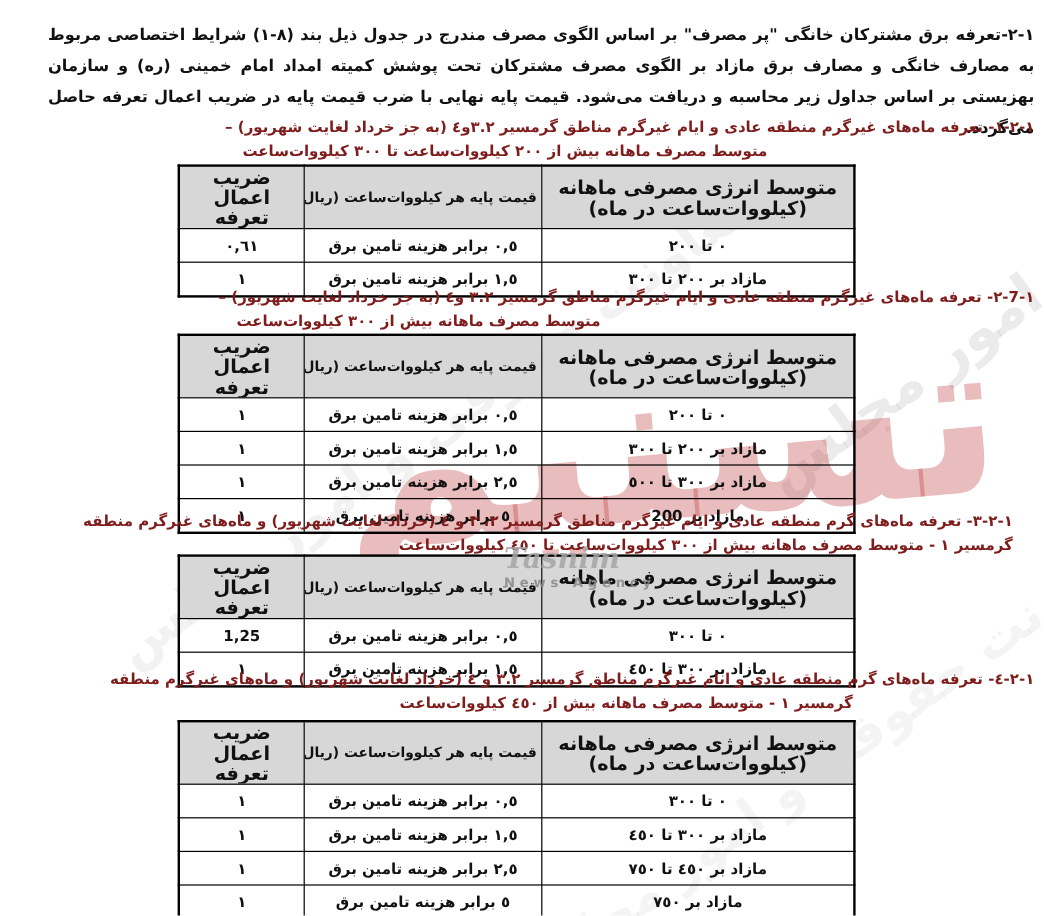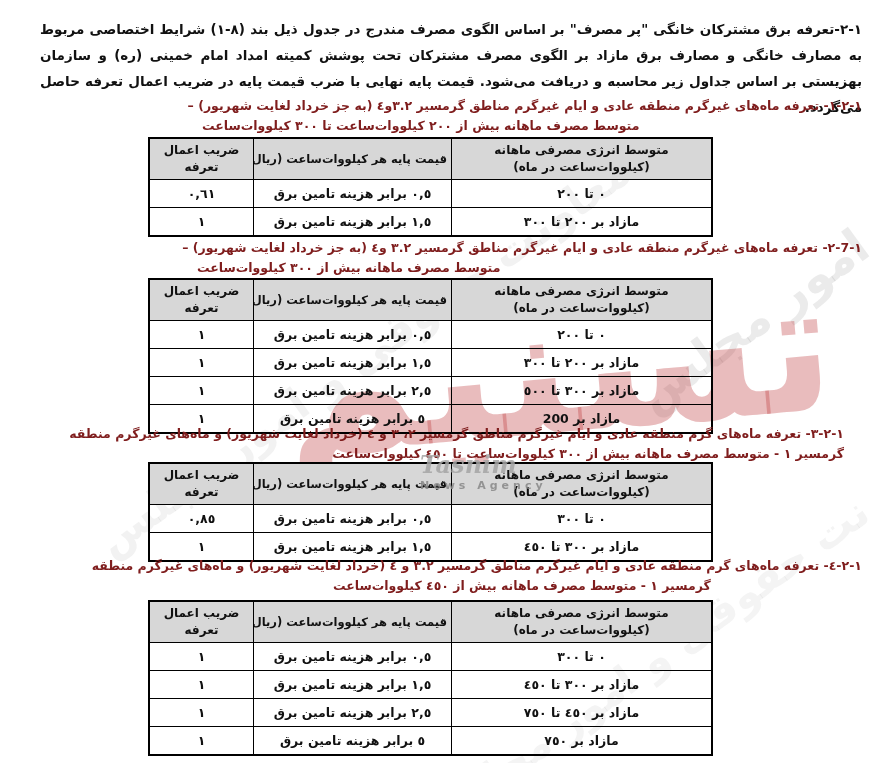--- a/index.html
+++ b/index.html
@@ -35,21 +35,21 @@
     table-layout:fixed;background:transparent;
   }
   #t1{top:137px}
   #t2{top:278px}
   #t3{top:462px}
   #t4{top:600px}
   .tbl th,.tbl td{
     border:1px solid #000;text-align:center;vertical-align:middle;
     font-weight:bold;padding:0 4px;overflow:hidden;
   }
-  .tbl th{height:40px;background:#d7d7d7;font-size:12px;line-height:17px;}
+  .tbl th{height:40px;background:#d7d7d7;font-size:16px;line-height:17px;}
   .tbl td{height:27px;font-size:12.5px;white-space:nowrap;}
   .tbl .c-cons{width:251px}
   .tbl .c-price{width:189px}
   .tbl .c-coef{width:95px}
   .tbl th.c-price{white-space:nowrap;font-size:11.5px;}
   
   .wm{position:absolute;white-space:nowrap;font-weight:bold;z-index:1;pointer-events:none;}
   #wm1{left:575px;top:165px;transform:rotate(-36deg);font-size:48px;color:rgba(70,70,70,0.11);}
   #wm2{left:40px;top:330px;transform:rotate(-36deg);font-size:44px;color:rgba(70,70,70,0.07);}
   #wm3{left:380px;top:610px;transform:rotate(-36deg);font-size:42px;color:rgba(70,70,70,0.06);}
@@ -165,21 +165,21 @@
     </th>
     <th class="c-price">قیمت پایه هر کیلووات‌ساعت (ریال)</th>
     <th class="c-coef">
       <span>ضریب اعمال</span><br>
       <span>تعرفه</span>
     </th>
   </tr>
   <tr>
     <td class="c-cons">٠ تا ٣٠٠</td>
     <td class="c-price">٠,٥ برابر هزینه تامین برق</td>
-    <td class="c-coef">٠,٨٥</td>
+    <td class="c-coef">1,25</td>
   </tr>
   <tr>
     <td class="c-cons">مازاد بر ٣٠٠ تا ٤٥٠</td>
     <td class="c-price">١,٥ برابر هزینه تامین برق</td>
     <td class="c-coef">١</td>
   </tr>
 </tbody>
   </table>
 
 <div class="hl" id="h4a">١-٢-٤- تعرفه ماه‌های گرم منطقه عادی و ایام غیرگرم مناطق گرمسیر ٣.٢ و ٤ (خرداد لغایت شهریور) و ماه‌های غیرگرم منطقه</div>

